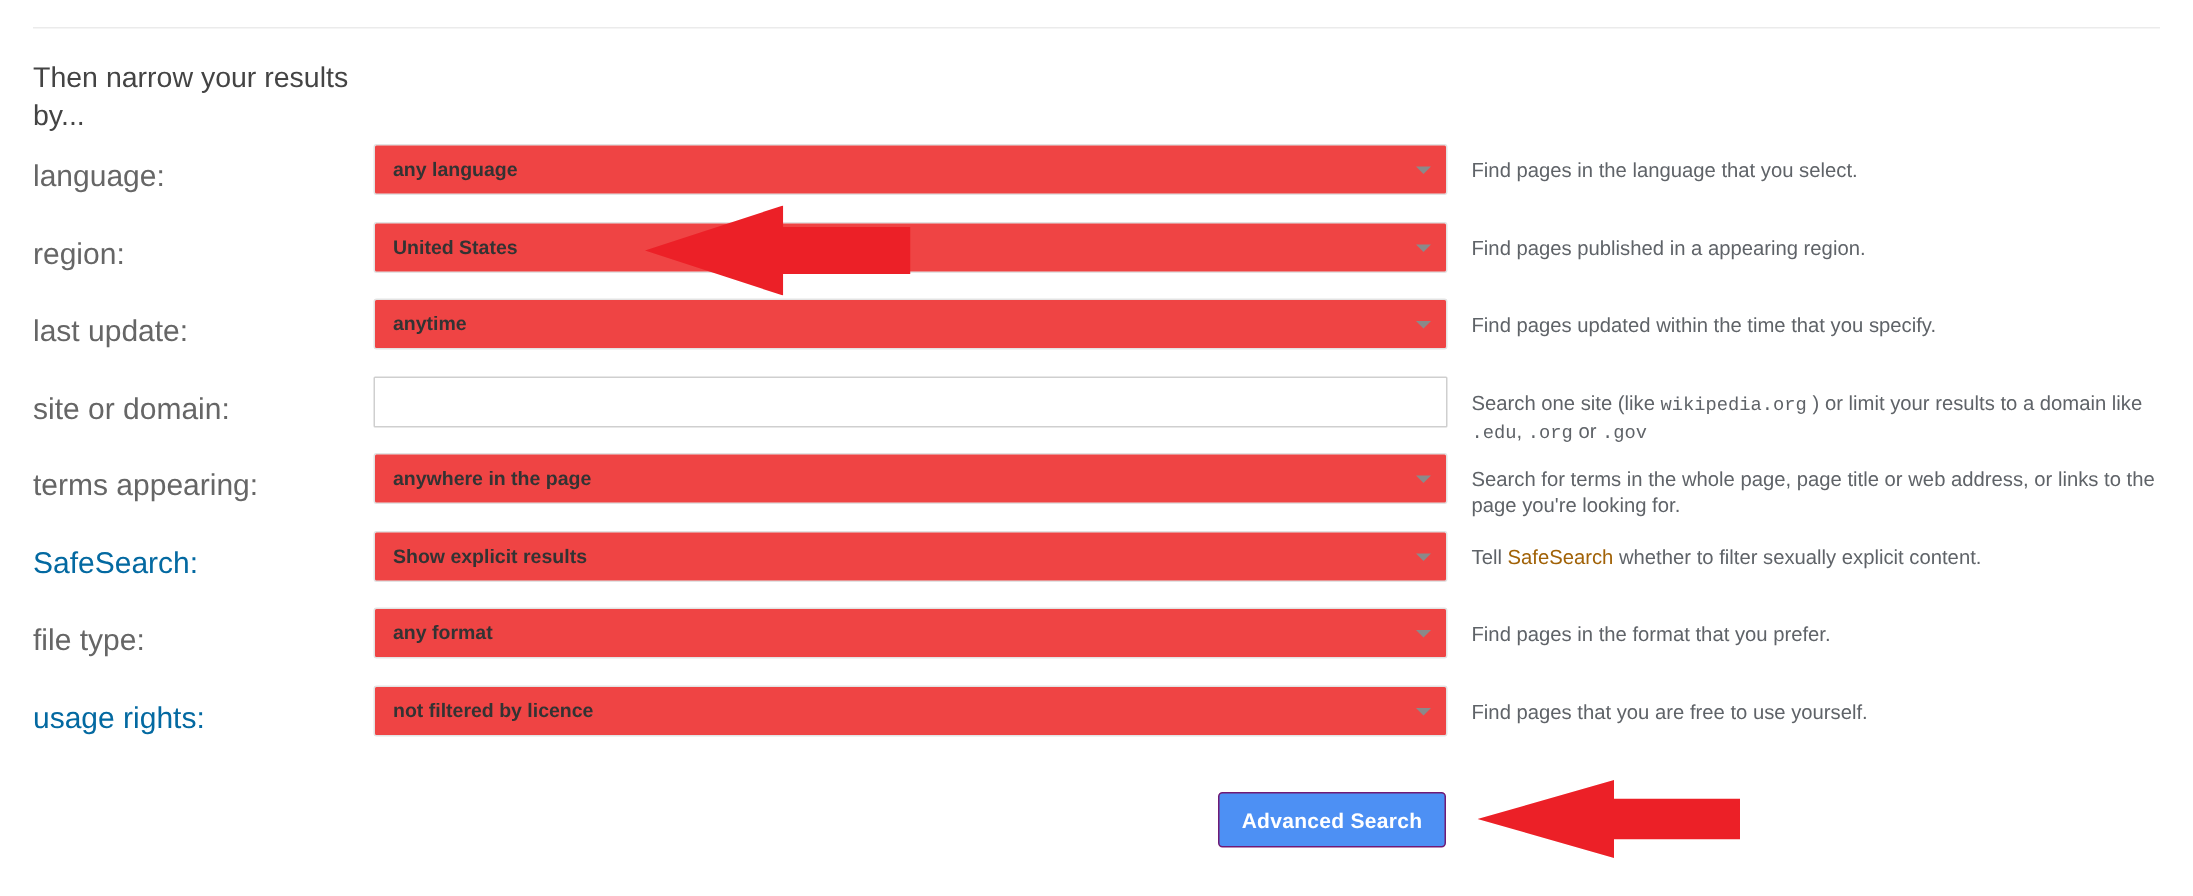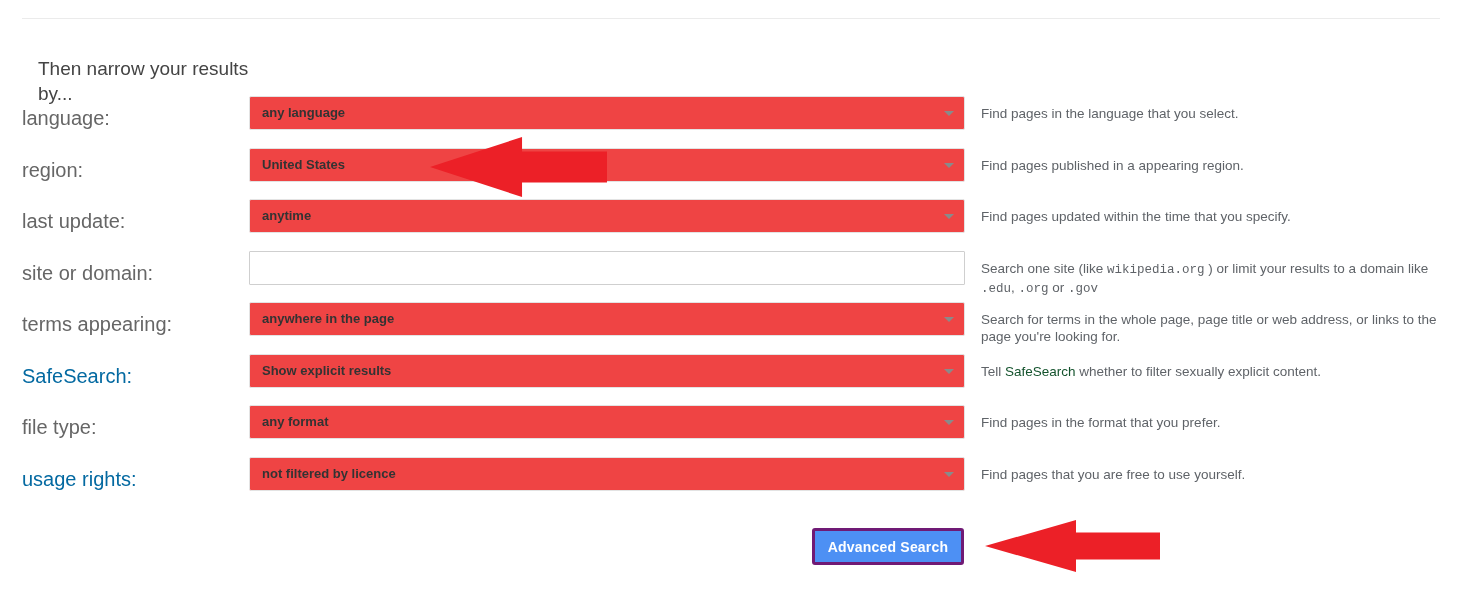--- a/index.html
+++ b/index.html
@@ -29,21 +29,21 @@
   
   .page-heading {
     position: absolute;
     left: 22px;
     top: 40px;
     width: 240px;
     font-size: 19px;
     line-height: 25px;
     color: #444444;
     font-weight: normal;
-    margin: 16px;
+    margin: 0;
   }
 
   
   .form-area {
     position: absolute;
     left: 0;
     top: 96px;
     width: 1462px;
   }
   .form-row {
@@ -117,39 +117,39 @@
     width: 470px;
     font-size: 13.5px;
     line-height: 17px;
     color: #5f6368;
   }
   .help-text .mono {
     font-family: "Liberation Mono", monospace;
     font-size: 12.5px;
   }
   .help-text .link {
-    color: #14532d;
+    color: #a16207;
   }
 
   
   .submit-row {
     position: absolute;
     left: 0;
     top: 528px;
     width: 1462px;
     height: 40px;
   }
   .advanced-search-btn {
     position: absolute;
     left: 812px;
     top: 0;
     width: 152px;
     height: 37px;
     background: #4d90f4;
-    border: 3px solid #701a75;
+    border: 1px solid #701a75;
     border-radius: 3px;
     color: #ffffff;
     font-size: 14px;
     font-weight: bold;
     font-family: "Liberation Sans", sans-serif;
     cursor: pointer;
     letter-spacing: 0.2px;
   }
 
   

